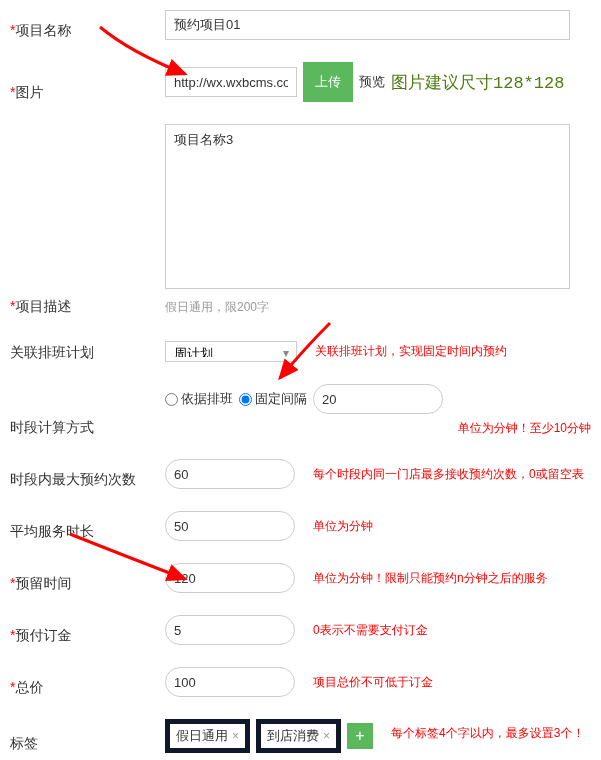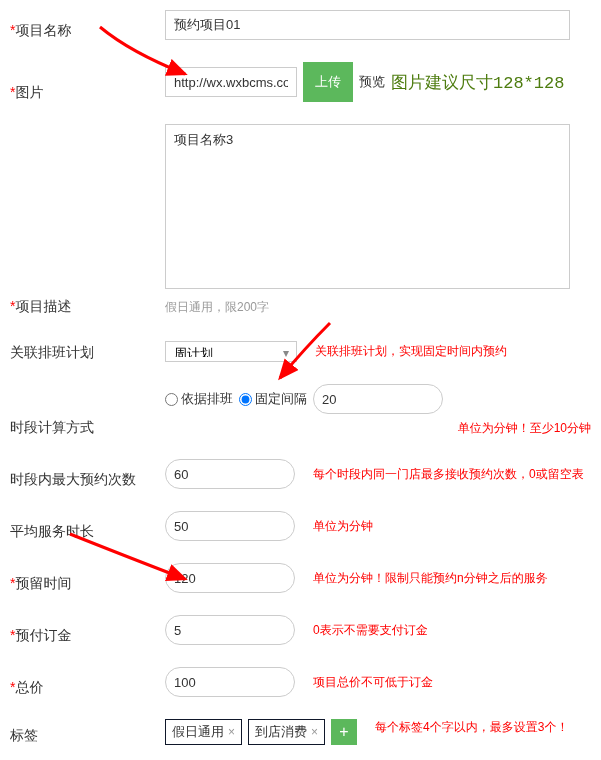--- a/index.html
+++ b/index.html
@@ -16,21 +16,21 @@
     .textarea { border: 1px solid #ccc; padding: 6px 8px; font-size: 13px; width: 405px; height: 165px; resize: none; font-family: inherit; color: #333; }
     .select { border: 1px solid #ccc; padding: 4px 24px 4px 8px; height: 21px; font-size: 13px; width: 132px; background: #fff; appearance: none; position: relative; font-family: inherit; }
     .select-wrap { position: relative; display: inline-block; }
     .select-wrap::after { content: "▾"; position: absolute; right: 8px; top: 5px; color: #888; pointer-events: none; font-size: 12px; }
     .btn-upload { background: #5cb85c; color: #fff; border: none; padding: 0 12px; height: 40px; font-size: 13px; cursor: pointer; font-family: inherit; }
     .hint-inline { color: #4d7c0f; font-size: 17px; font-family: Liberation Mono, monospace; }
     .hint-red { color: red; font-size: 12px; padding-left: 12px; }
     .hint-gray { color: #999; font-size: 12px; margin-top: 4px; }
     .radio-label { display: inline-flex; align-items: center; gap: 3px; font-size: 13px; cursor: pointer; }
     .radio-label input { margin: 0; }
-    .tag { border: 1px solid #0f172a; background: #fff; padding: 3px 6px; font-size: 13px; display: inline-flex; align-items: center; gap: 4px; }
+    .tag { border: 5px solid #0f172a; background: #fff; padding: 3px 6px; font-size: 13px; display: inline-flex; align-items: center; gap: 4px; }
     .tag-x { color: #999; font-size: 12px; cursor: pointer; }
     .btn-add { background: #5cb85c; color: #fff; border: none; width: 26px; height: 26px; font-size: 16px; cursor: pointer; }
     .field-col { flex-direction: row; align-items: flex-start; }
     .link { color: #333; cursor: pointer; }
     .arrow { position: absolute; pointer-events: none; z-index: 10; }
   </style>
 </head>
 <body>
 
 <div class="form">
@@ -159,17 +159,17 @@
         <span class="tag">
           <span>假日通用</span>
           <span class="tag-x">×</span>
         </span>
         <span class="tag">
           <span>到店消费</span>
           <span class="tag-x">×</span>
         </span>
         <button class="btn-add">+</button>
       </div>
-      <div class="hint-red" style="">每个标签4个字以内，最多设置3个！</div>
+      <div class="hint-red" style="margin-top:6px;">每个标签4个字以内，最多设置3个！</div>
     </div>
   </div>
 
 </div>
 
 </body></html>

